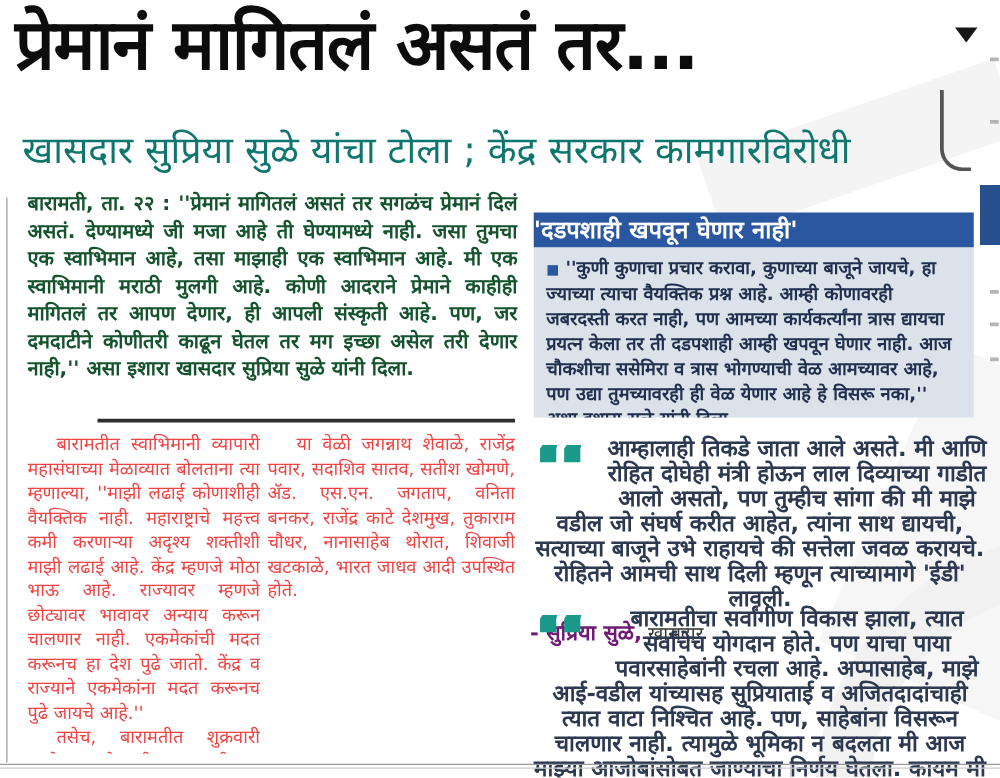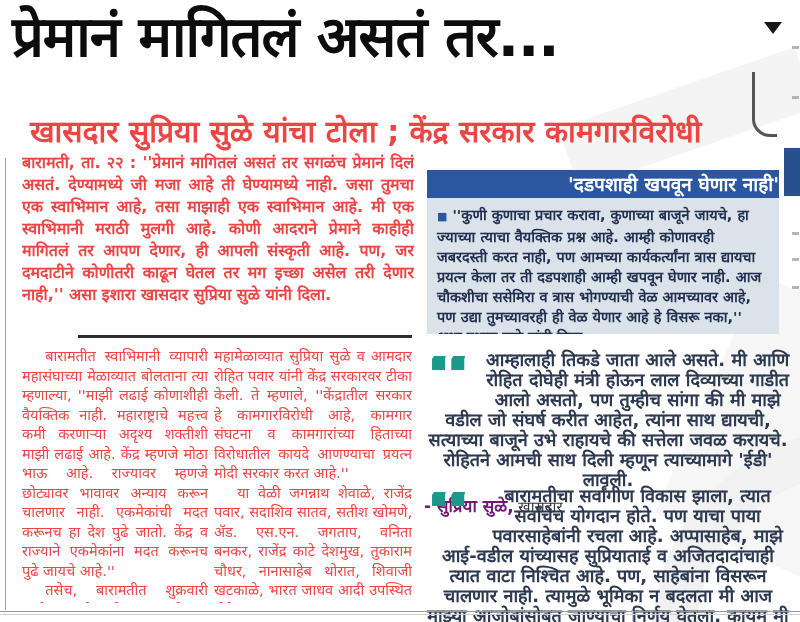--- a/index.html
+++ b/index.html
@@ -23,33 +23,33 @@
     background:#f6f6f6;transform:rotate(24deg);z-index:0;
   }
   .content{position:absolute;inset:0;z-index:1;}
   .left-rule{position:absolute;left:5px;top:158px;width:1px;height:452px;background:#9aa0a6;}
   .headline{
     position:absolute;left:12px;top:-4px;width:780px;margin:0;
     font-size:56px;font-weight:bold;color:#0c0c0c;letter-spacing:-1px;
     white-space:nowrap;line-height:1.45;
   }
   .subheadline{
-    position:absolute;left:14px;top:94px;width:760px;margin:16px;
-    font-size:30px;font-weight:bold;color:#ef4444;white-space:nowrap;
+    position:absolute;left:14px;top:94px;width:760px;margin:4px;
+    font-size:30px;font-weight:normal;color:#0f766e;white-space:nowrap;
   }
   .intro{
     position:absolute;left:22px;top:152px;width:392px;height:180px;margin:0;
-    font-size:16px;font-weight:600;line-height:22px;color:#ef4444;
+    font-size:16px;font-weight:600;line-height:22px;color:#14532d;
     text-align:justify;overflow:hidden;
   }
   .intro-rule{position:absolute;left:78px;top:335px;width:334px;height:3px;background:#2e2e2e;}
   .hbox-title{
     position:absolute;left:427px;top:170px;width:352px;height:28px;
     background:#2b57a0;color:#ffffff;font-size:19px;font-weight:bold;
-    text-align:right;line-height:28px;overflow:hidden;
+    text-align:left;line-height:28px;overflow:hidden;
   }
   .hbox-body{
     position:absolute;left:427px;top:198px;width:352px;height:136px;
     background:#dbe2ea;color:#22304f;box-sizing:border-box;
     padding:7px 10px 6px 10px;font-size:14.5px;font-weight:600;line-height:20px;
     text-align:left;overflow:hidden;
   }
   .hbox-body .bullet{color:#2b57a0;font-size:11px;margin-right:5px;}
   .col{
     position:absolute;top:347px;height:256px;overflow:hidden;
@@ -116,21 +116,20 @@
     <div class="hbox-title">'दडपशाही खपवून घेणार नाही'</div>
     <div class="hbox-body">
       <span class="bullet">■</span><span>''कुणी कुणाचा प्रचार करावा, कुणाच्या बाजूने जायचे, हा ज्याच्या त्याचा वैयक्तिक प्रश्न आहे. आम्ही कोणावरही जबरदस्ती करत नाही, पण आमच्या कार्यकर्त्यांना त्रास द्यायचा प्रयत्न केला तर ती दडपशाही आम्ही खपवून घेणार नाही. आज चौकशीचा ससेमिरा व त्रास भोगण्याची वेळ आमच्यावर आहे, पण उद्या तुमच्यावरही ही वेळ येणार आहे हे विसरू नका,'' अशा इशारा सुळे यांनी दिला.</span>
     </div>
 
     <div class="col col1">
       <p>बारामतीत स्वाभिमानी व्यापारी महासंघाच्या मेळाव्यात बोलताना त्या म्हणाल्या, ''माझी लढाई कोणाशीही वैयक्तिक नाही. महाराष्ट्राचे महत्त्व कमी करणाऱ्या अदृश्य शक्तीशी माझी लढाई आहे. केंद्र म्हणजे मोठा भाऊ आहे. राज्यावर म्हणजे छोट्यावर भावावर अन्याय करून चालणार नाही. एकमेकांची मदत करूनच हा देश पुढे जातो. केंद्र व राज्याने एकमेकांना मदत करूनच पुढे जायचे आहे.''</p>
       <p>तसेच, बारामतीत शुक्रवारी झालेल्या शेतकरी, कष्टकरी व कामगार</p>
     </div>
     <div class="col col2">
-      <p style="text-indent:0">महामेळाव्यात सुप्रिया सुळे व आमदार रोहित पवार यांनी केंद्र सरकारवर टीका केली. ते म्हणाले, ''केंद्रातील सरकार हे कामगारविरोधी आहे, कामगार संघटना व कामगारांच्या हिताच्या विरोधातील कायदे आणण्याचा प्रयत्न मोदी सरकार करत आहे.''</p>
       <p>या वेळी जगन्नाथ शेवाळे, राजेंद्र पवार, सदाशिव सातव, सतीश खोमणे, ॲड. एस.एन. जगताप, वनिता बनकर, राजेंद्र काटे देशमुख, तुकाराम चौधर, नानासाहेब थोरात, शिवाजी खटकाळे, भारत जाधव आदी उपस्थित होते.</p>
     </div>
 
     <div class="quote quote1">
       <span class="qmark">“</span>
       <p>आम्हालाही तिकडे जाता आले असते. मी आणि रोहित दोघेही मंत्री होऊन लाल दिव्याच्या गाडीत आलो असतो, पण तुम्हीच सांगा की मी माझे वडील जो संघर्ष करीत आहेत, त्यांना साथ द्यायची, सत्याच्या बाजूने उभे राहायचे की सत्तेला जवळ करायचे. रोहितने आमची साथ दिली म्हणून त्याच्यामागे 'ईडी' लावली.</p>
       <div class="attr">
         <b>- सुप्रिया सुळे,</b><span> खासदार</span>
       </div>
     </div>

